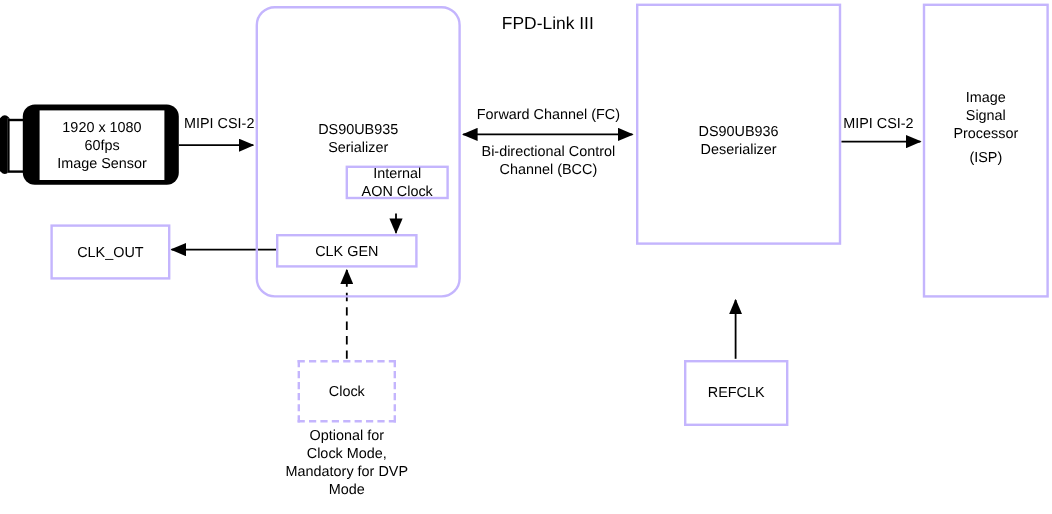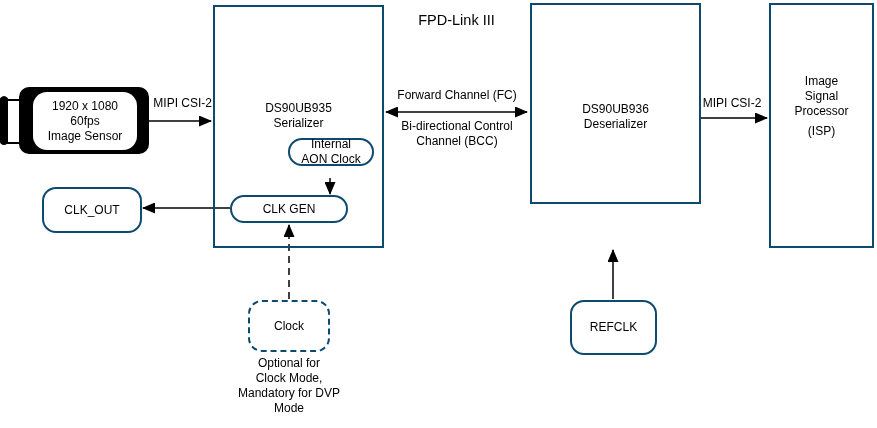--- a/index.html
+++ b/index.html
@@ -20,29 +20,28 @@
   }
   #wires {
     position: absolute;
     left: 0; top: 0;
     width: 877px; height: 428px;
     pointer-events: none;
   }
   .box {
     position: absolute;
     box-sizing: border-box;
-    border: 2px solid #0c4a6e;
+    border: 2px solid #c4b5fd;
     background: #ffffff;
   }
   .center-flex {
     display: flex;
     align-items: center;
     justify-content: center;
     text-align: center;
-    border-radius: 14px;
   }
   .block-title {
     position: absolute;
     left: 0;
     width: 100%;
     text-align: center;
   }
   .lbl {
     position: absolute;
     text-align: center;
@@ -123,21 +122,21 @@
     <div class="cam-body"></div>
     <div class="cam-label center-flex">
       <div>
         <span style="display:block">1920 x 1080</span>
         <span style="display:block">60fps</span>
         <span style="display:block">Image Sensor</span>
       </div>
     </div>
   </div>
 
-  <div class="box" style="left:213px; top:5px; width:171px; height:243px; background:transparent;">
+  <div class="box" style="left:213px; top:5px; width:171px; height:243px; background:transparent;border-radius:16px;">
     <div class="block-title" style="top:94px;">
       <span style="display:block">DS90UB935</span>
       <span style="display:block">Serializer</span>
     </div>
   </div>
 
   <div class="box center-flex" style="left:288px; top:138px; width:86px; height:28px;">
     <div>
       <span style="display:block">Internal</span>
       <span style="display:block">AON Clock</span>

